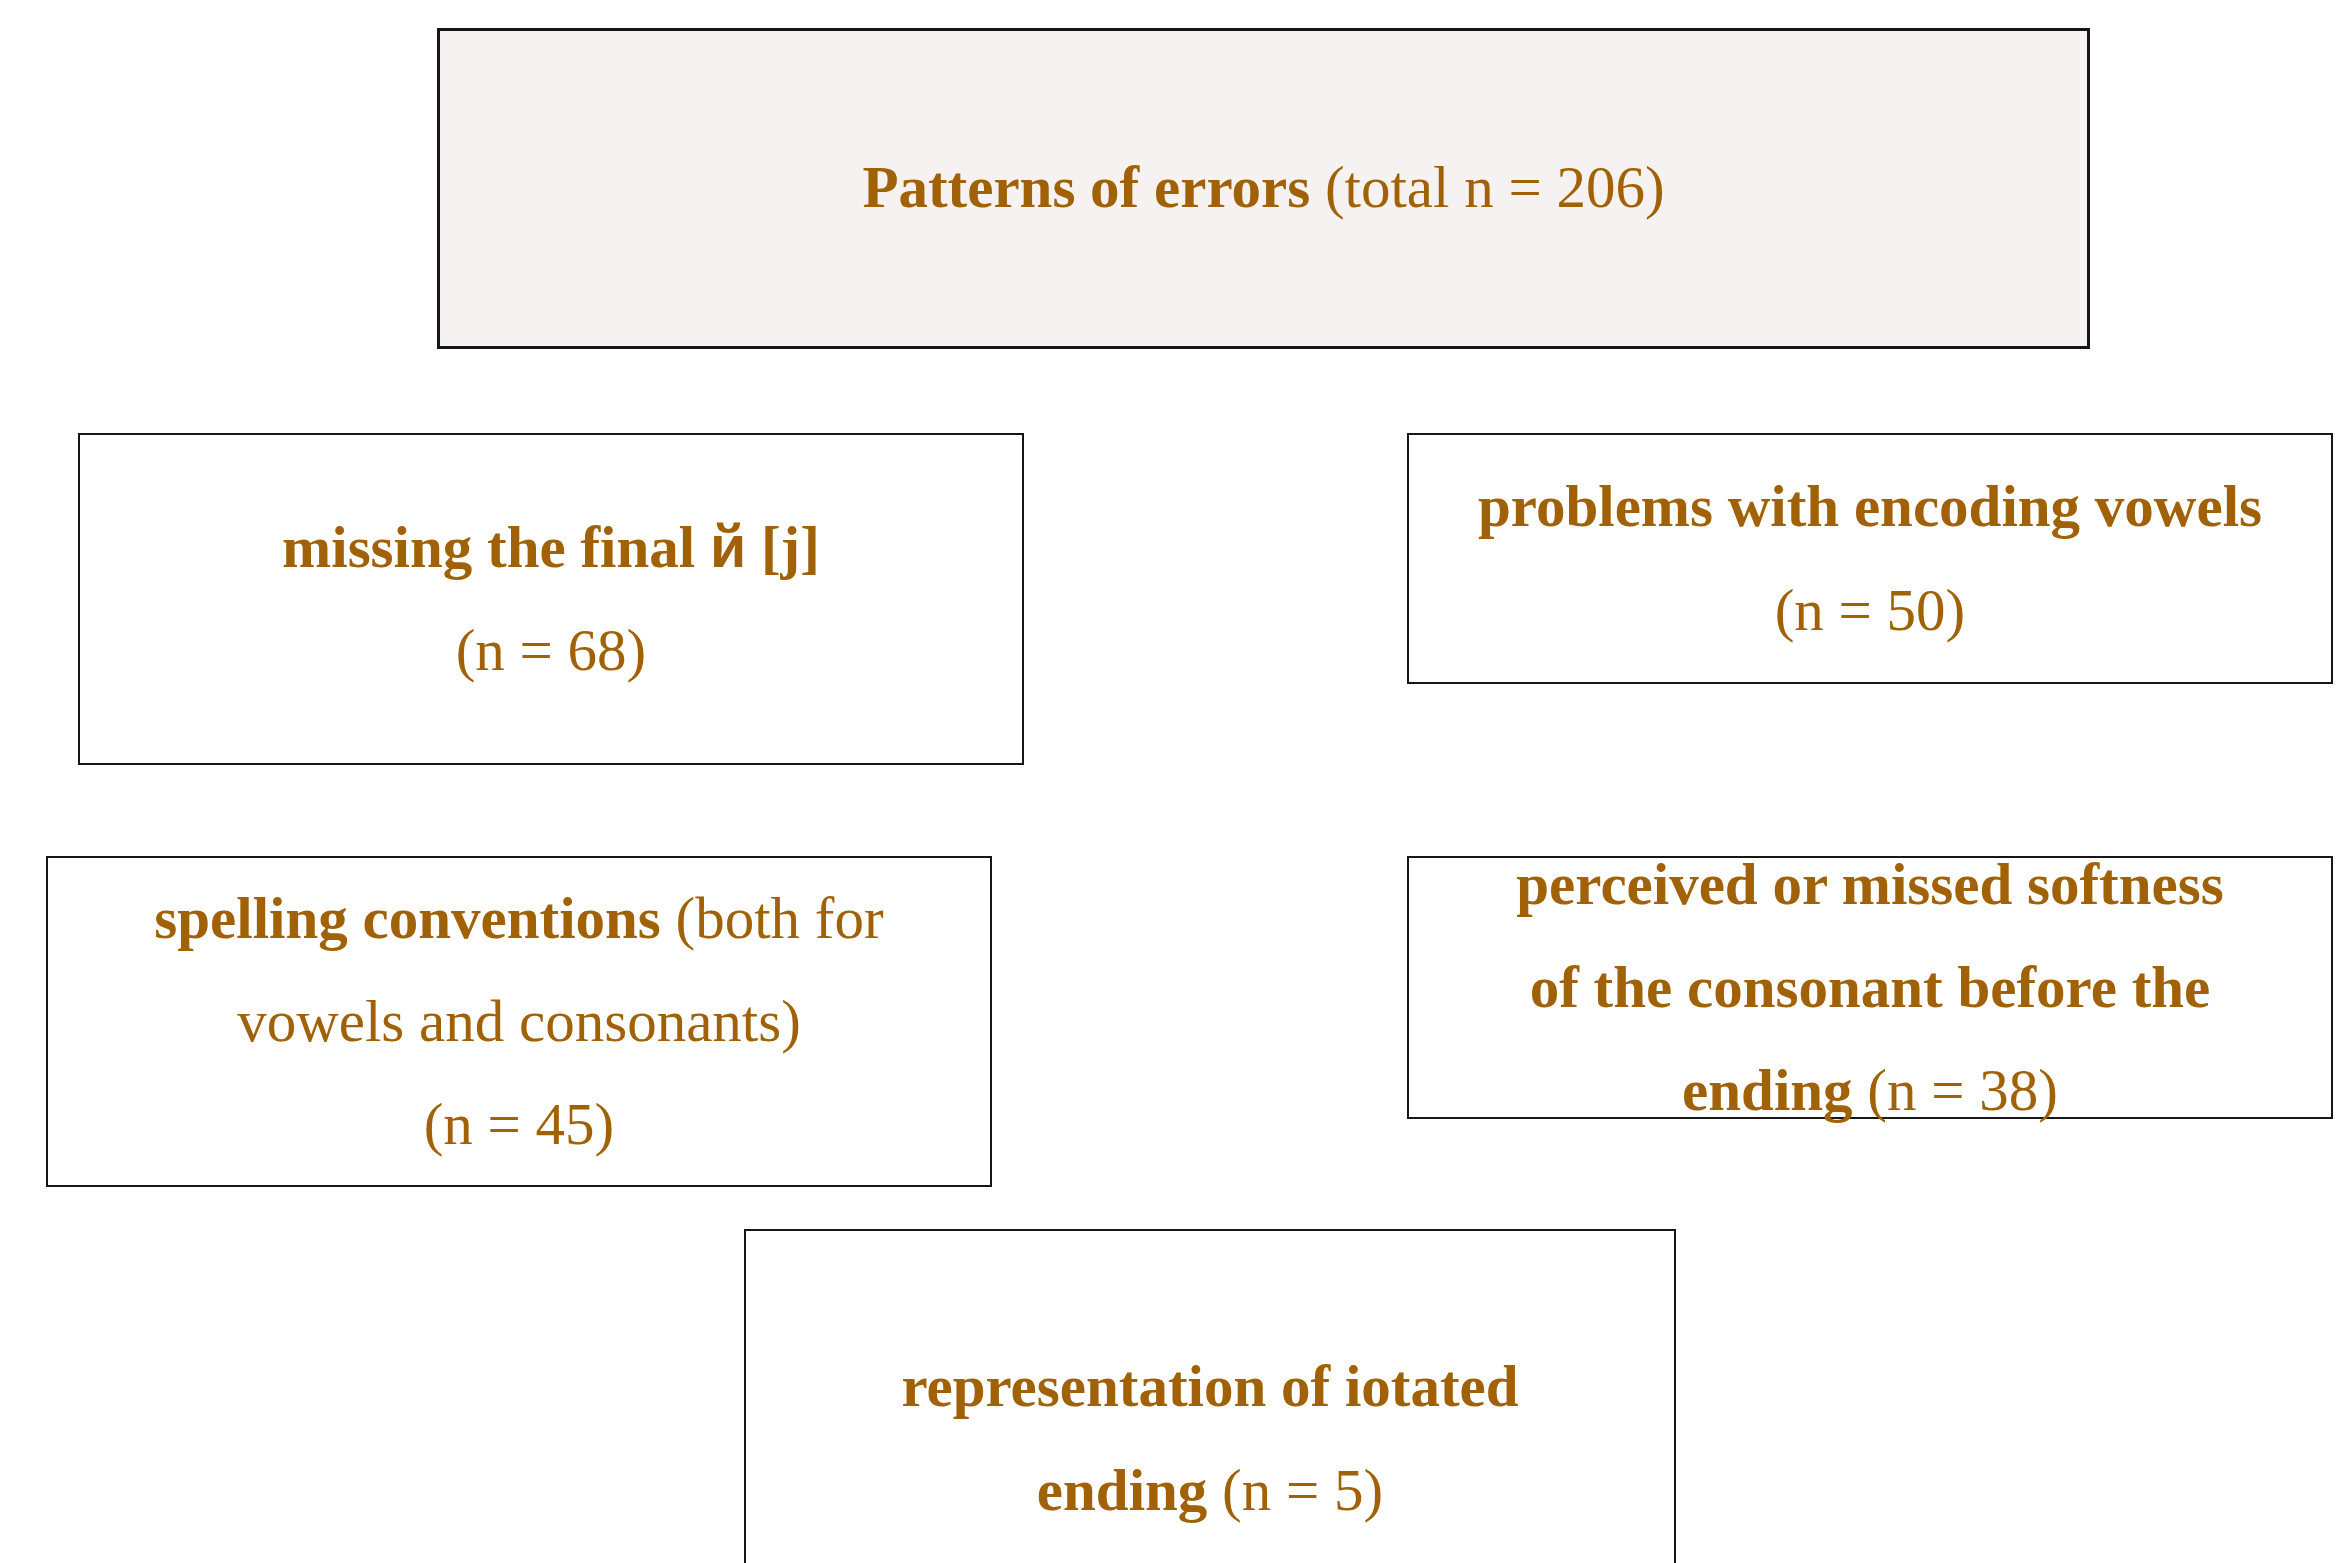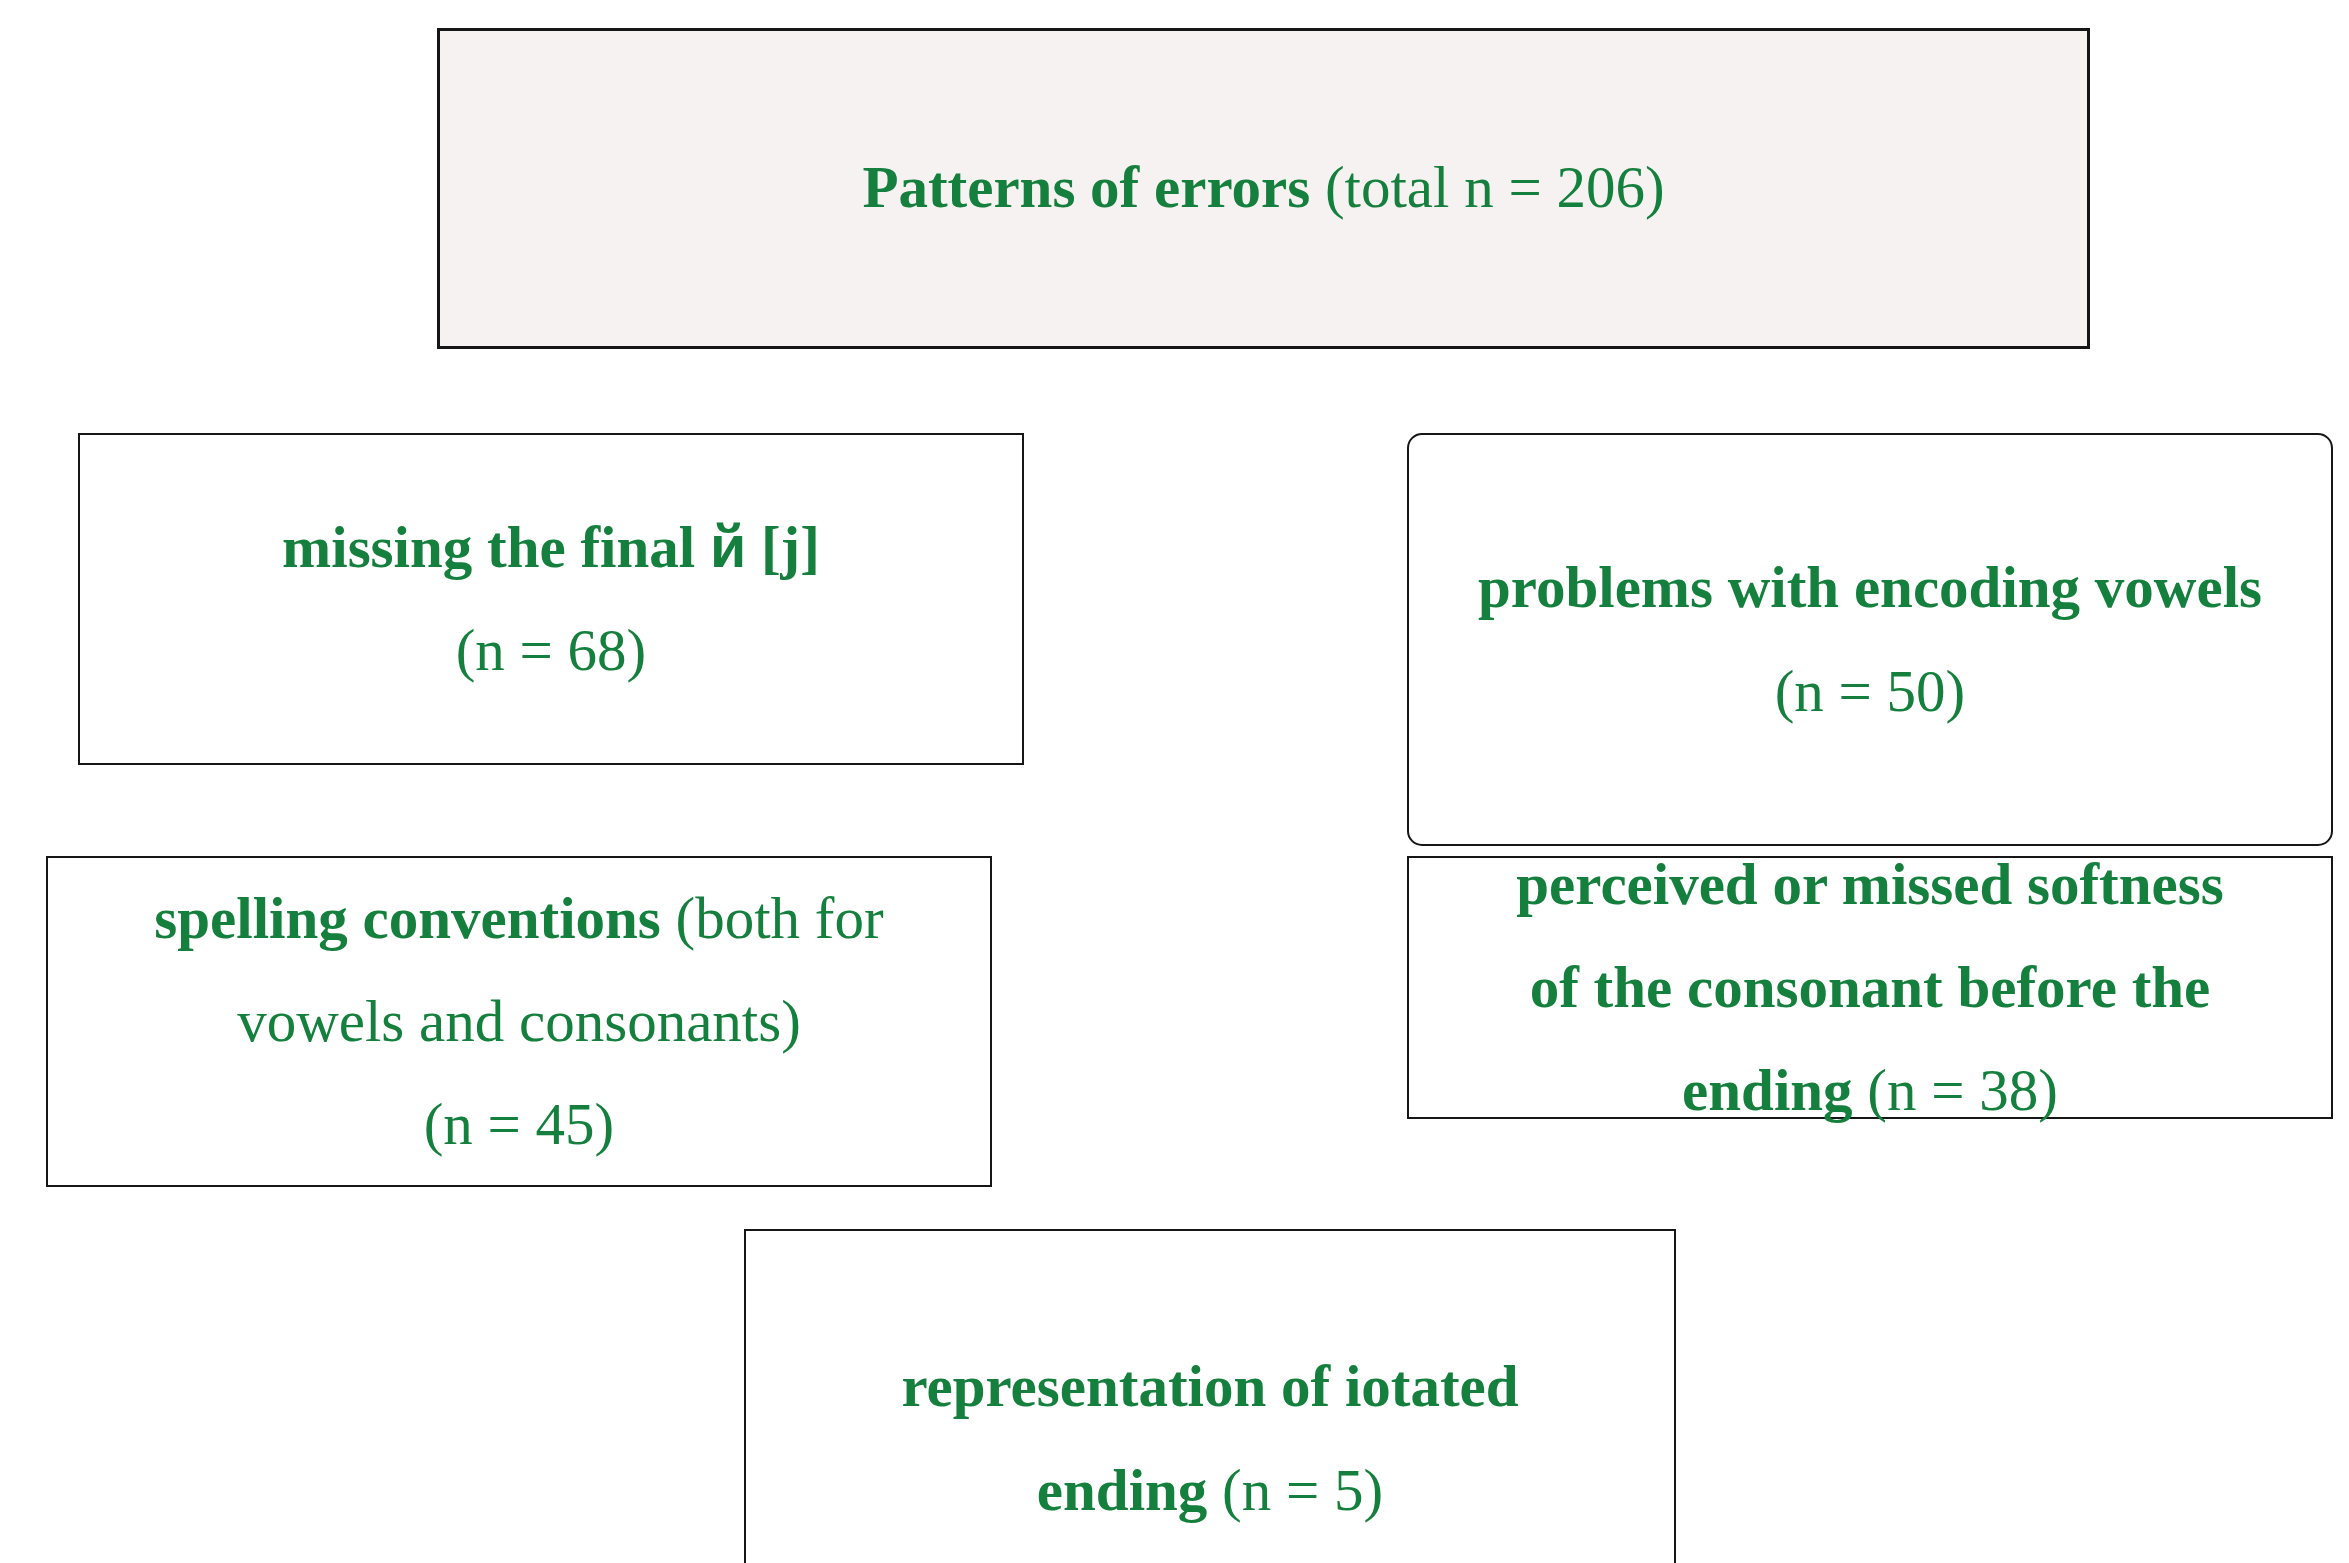--- a/index.html
+++ b/index.html
@@ -7,21 +7,21 @@
     padding: 0;
     background: #ffffff;
   }
   #canvas {
     position: relative;
     width: 2349px;
     height: 1564px;
     background: #ffffff;
     overflow: hidden;
     font-family: "Liberation Serif", serif;
-    color: #15803d;
+    color: #a16207;
   }
   .node {
     position: absolute;
     background: #ffffff;
     border: 2.8px solid #161616;
     display: flex;
     flex-direction: column;
     justify-content: center;
     align-items: center;
     text-align: center;
@@ -34,21 +34,21 @@
   .cyr {
     font-family: "Liberation Sans", sans-serif;
     font-weight: bold;
   }
   #node-root {
     left: 437px; top: 27.5px; width: 1653px; height: 321px;
     background: #f7f2f2;
     border-width: 3.7px;
   }
   #node-a { left: 46px;   top: 433px;  width: 946px; height: 332px; margin-left: 32px; }
-  #node-b { left: 1407px; top: 433px;  width: 926px; height: 413px; border-radius: 15px; }
+  #node-b { left: 1407px; top: 433px;  width: 926px; height: 251px; }
   #node-c { left: 46px;   top: 856px;  width: 946px; height: 331px; }
   #node-d { left: 1407px; top: 856px;  width: 926px; height: 263px; }
   #node-e { left: 744px;  top: 1229px; width: 932px; height: 419px; }
 </style>
 </head>
 <body>
 
 <div id="canvas">
 
   <div class="node" id="node-root">

